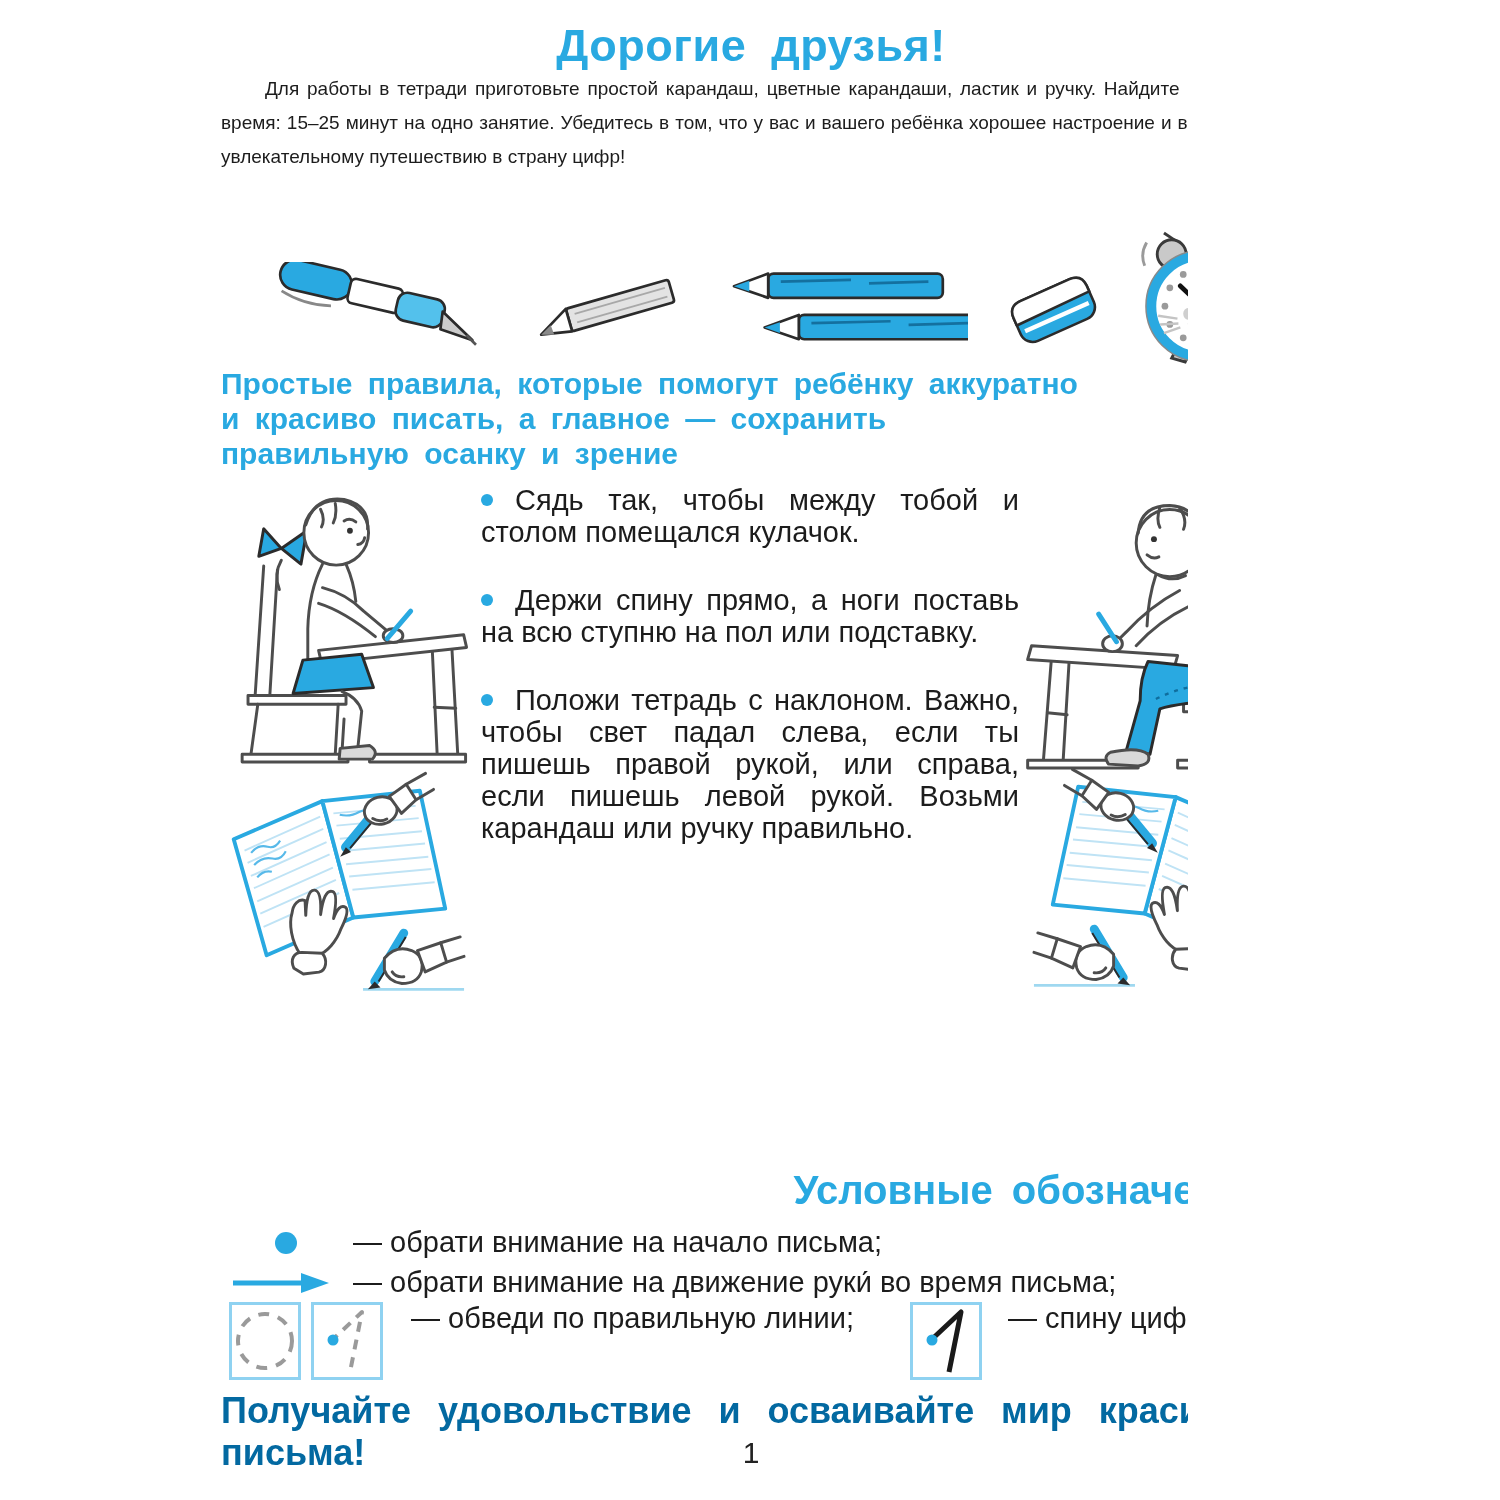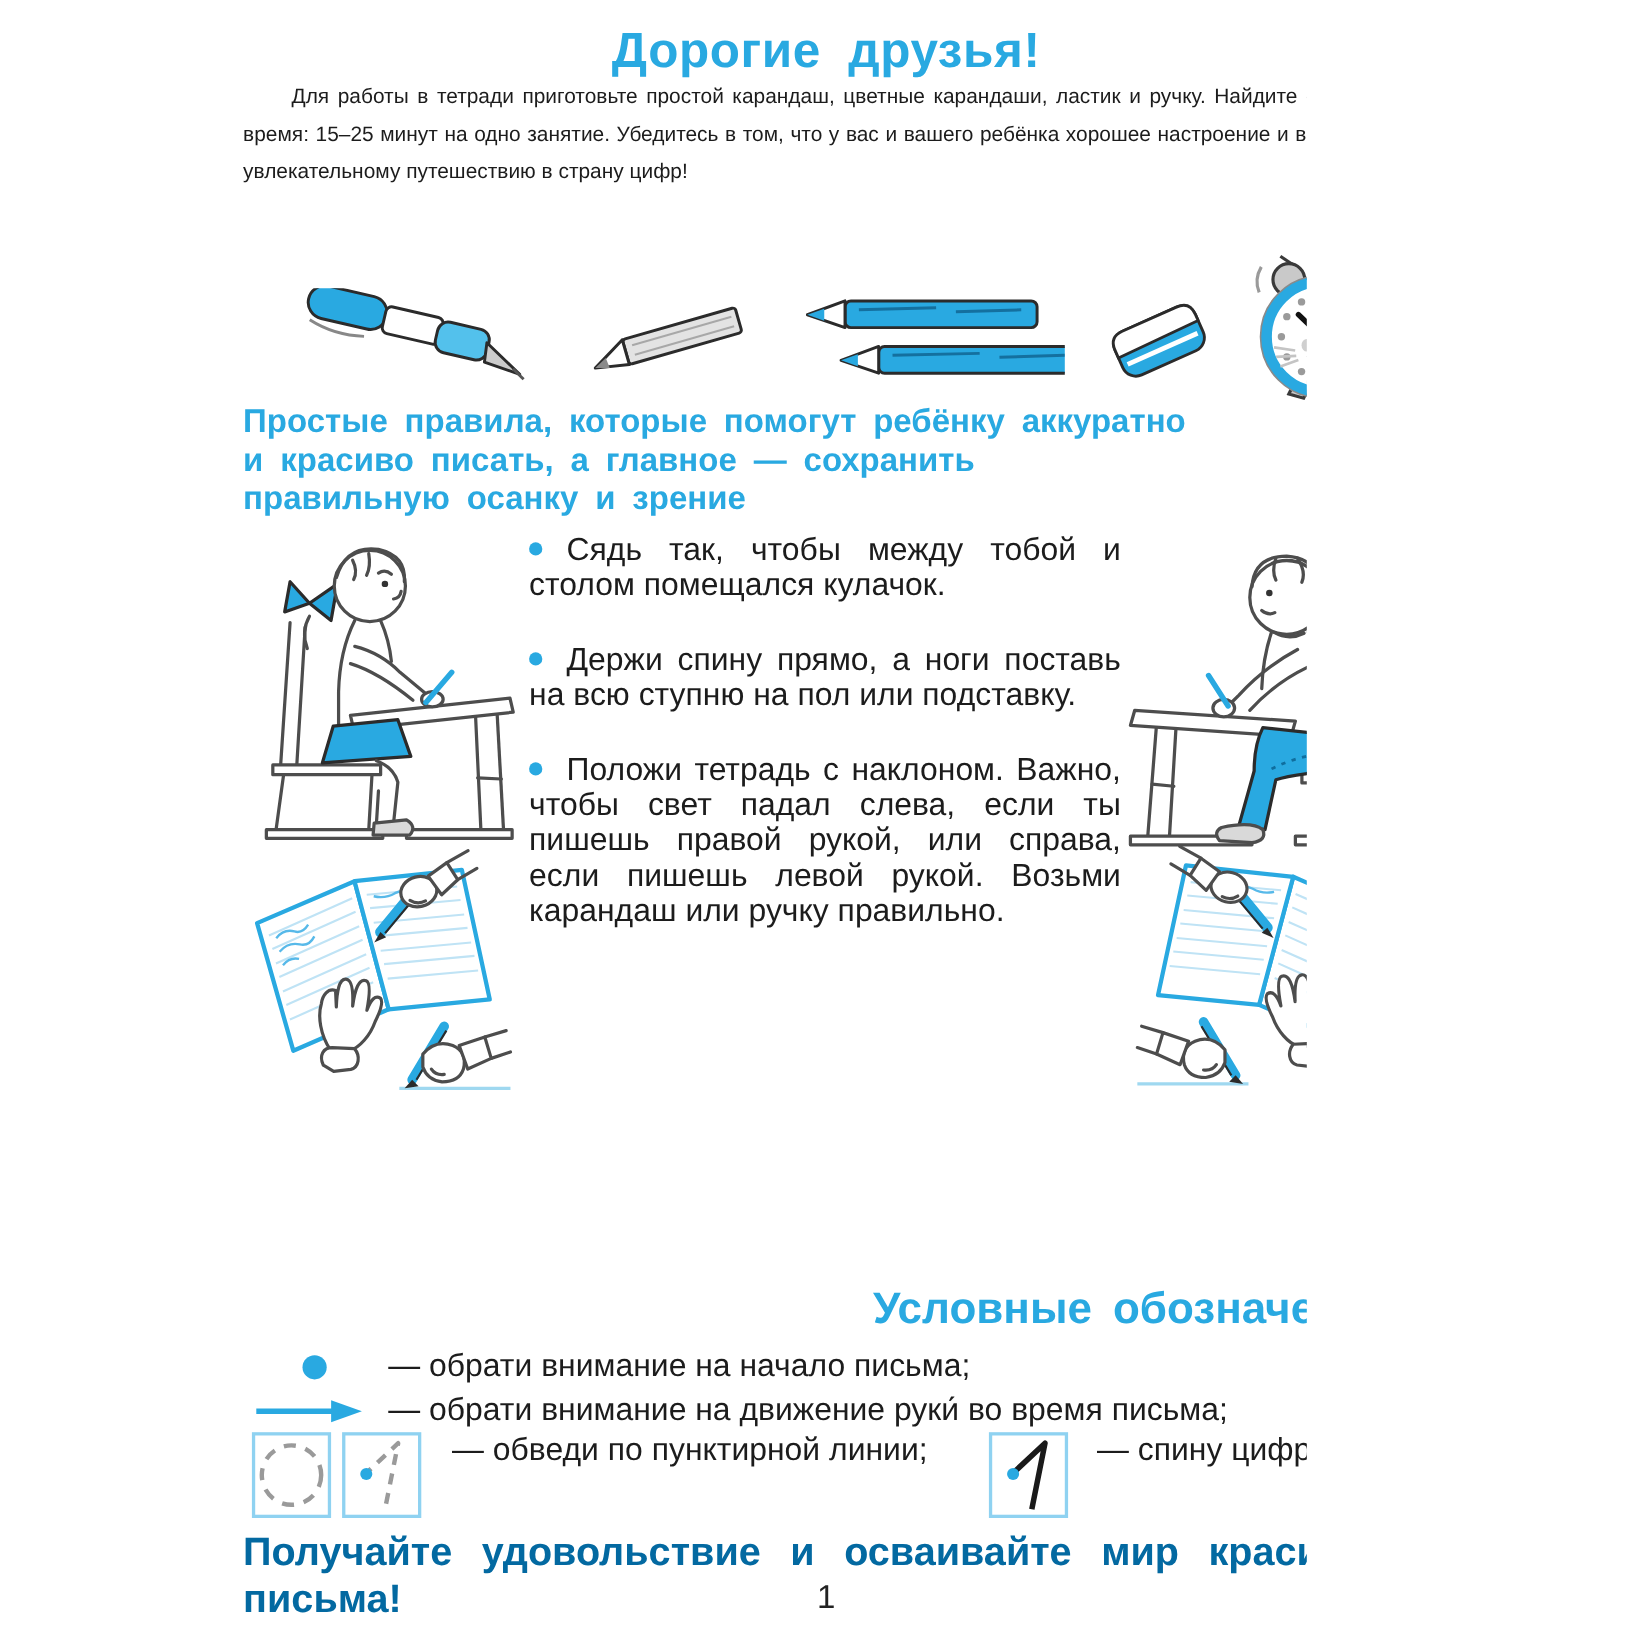--- a/index.html
+++ b/index.html
@@ -368,21 +368,21 @@
       <svg width="66" height="70" viewBox="0 0 66 70">
         <circle cx="33" cy="35" r="27" fill="none" stroke="#9a9a9a" stroke-width="4" stroke-dasharray="11 9"></circle>
       </svg>
     </span>
     <span class="sym-box b2">
       <svg width="66" height="70" viewBox="0 0 66 70">
         <path d="M16 36 L48 6 L36 66" fill="none" stroke="#9a9a9a" stroke-width="4" stroke-dasharray="10 8" stroke-linejoin="round"></path>
         <circle cx="19" cy="34" r="5.5" fill="#29A9E1"></circle>
       </svg>
     </span>
-    <span class="t1">—  обведи  по  пунктирной  линии;</span>
+    <span class="t1">—  обведи  по  правильную  линии;</span>
     <span class="sym-box b3">
       <svg width="66" height="70" viewBox="0 0 66 70">
         <path d="M16 36 L48 6 L36 66" fill="none" stroke="#1a1a1a" stroke-width="5" stroke-linejoin="round"></path>
         <circle cx="19" cy="34" r="5.5" fill="#29A9E1"></circle>
       </svg>
     </span>
     <span class="t2">—  спину  цифру.</span>
   </div>
 
   <p class="motto abs">Получайте удовольствие и осваивайте мир красивого письма!</p>

